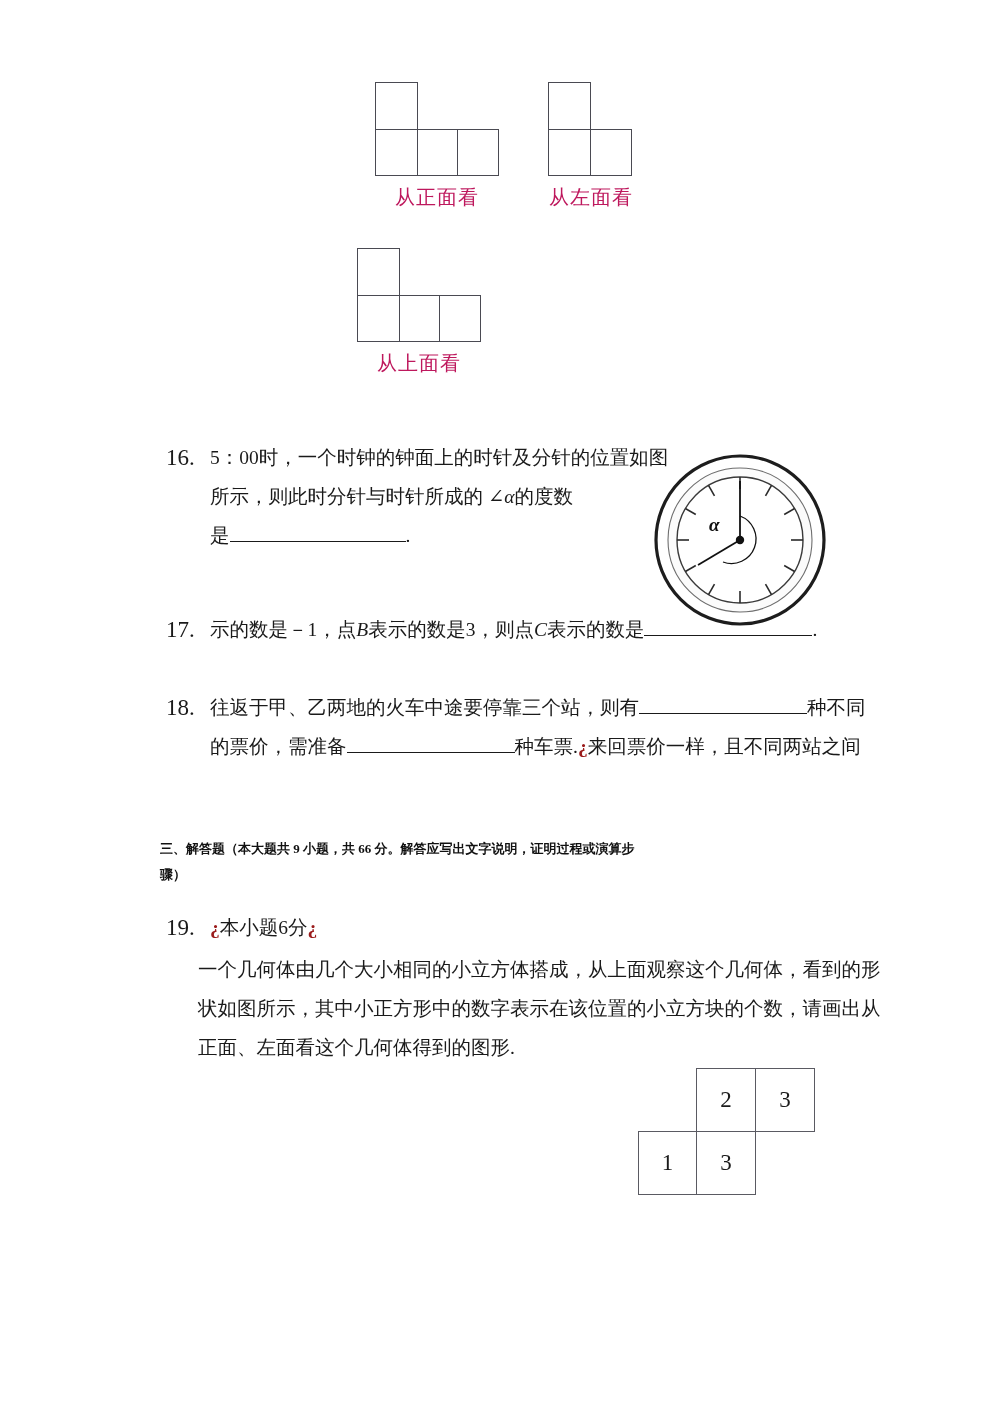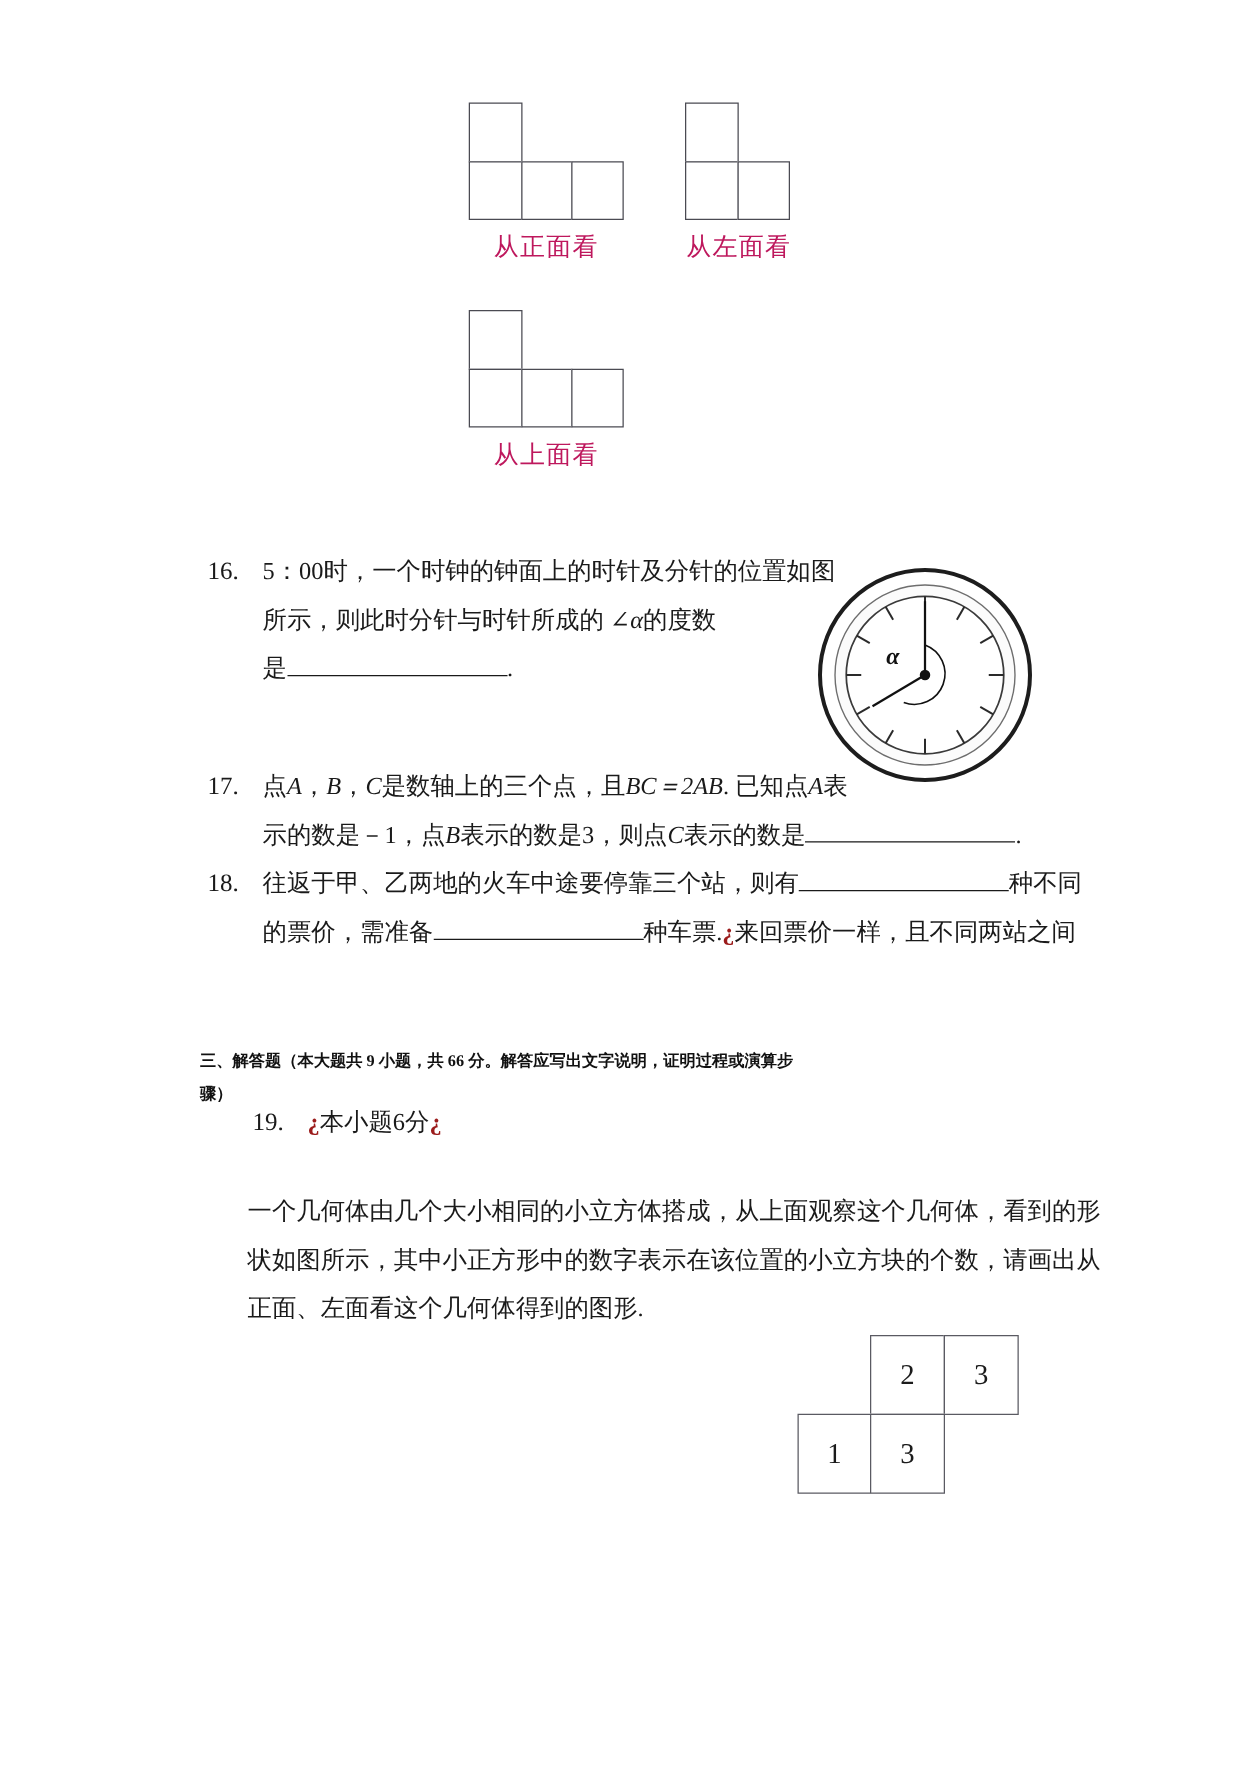--- a/index.html
+++ b/index.html
@@ -58,21 +58,21 @@
     font-size: 19.5px;
     line-height: 39px;
     color: #1a1a1a;
   }
   .q-num {
     position: absolute;
     left: 0;
     top: 0;
     width: 44px;
     text-align: left;
-    font-size: 20px;
+    font-size: 23px;
   }
   .q-body {
     margin-left: 44px;
   }
   .ln {
     white-space: nowrap;
     height: 39px;
   }
   .blank {
     display: inline-block;
@@ -146,21 +146,21 @@
 
     <div class="view-fig" style="left:548px; top:22px;">
       <div class="grid-shape" style="width:84px; height:94px;">
         <div class="cell" style="left:0px; top:0px; width:43px; height:48px;"></div>
         <div class="cell" style="left:0px; top:47px; width:43px; height:47px;"></div>
         <div class="cell" style="left:42px; top:47px; width:42px; height:47px;"></div>
       </div>
       <div class="view-caption" style="left:-12px; top:102px; width:110px;">从左面看</div>
     </div>
 
-    <div class="view-fig" style="left:375px; top:188px;">
+    <div class="view-fig" style="left:357px; top:188px;">
       <div class="grid-shape" style="width:124px; height:94px;">
         <div class="cell" style="left:0px; top:0px; width:43px; height:48px;"></div>
         <div class="cell" style="left:0px; top:47px; width:43px; height:47px;"></div>
         <div class="cell" style="left:42px; top:47px; width:41px; height:47px;"></div>
         <div class="cell" style="left:82px; top:47px; width:42px; height:47px;"></div>
       </div>
       <div class="view-caption" style="left:-8px; top:102px; width:140px;">从上面看</div>
     </div>
 
   </div>
@@ -208,23 +208,20 @@
       <circle cx="88" cy="88" r="4.2" fill="#111"></circle>
 
       <text x="57" y="79" font-family="Liberation Serif, serif" font-size="19" font-style="italic" font-weight="bold" fill="#111">α</text>
     </svg>
   </div>
 
   <div class="q" style="left:166px; top:610px; width:700px;">
     <span class="q-num">17.</span>
     <div class="q-body">
       <div class="ln">
-        <span>点</span><span class="ital">A</span><span>，</span><span class="ital">B</span><span>，</span><span class="ital">C</span><span>是数轴上的三个点，且</span><span class="ital">BC＝2AB</span><span>. 已知点</span><span class="ital">A</span><span>表</span>
-      </div>
-      <div class="ln">
         <span>示的数是－1，点</span><span class="ital">B</span><span>表示的数是3，则点</span><span class="ital">C</span><span>表示的数是</span><span class="blank w-mid"></span><span>.</span>
       </div>
     </div>
   </div>
 
   <div class="q" style="left:166px; top:688px; width:720px;">
     <span class="q-num">18.</span>
     <div class="q-body">
       <div class="ln">
         <span>往返于甲、乙两地的火车中途要停靠三个站，则有</span><span class="blank w-mid"></span><span>种不同</span>
@@ -233,21 +230,21 @@
         <span>的票价，需准备</span><span class="blank w-mid"></span><span>种车票.</span><span class="red">¿</span><span>来回票价一样，且不同两站之间</span>
       </div>
     </div>
   </div>
 
   <div class="section-head">
     <div>三、解答题（本大题共 9 小题，共 66 分。解答应写出文字说明，证明过程或演算步</div>
     <div>骤）</div>
   </div>
 
-  <div class="q" style="left:166px; top:879px; width:700px;margin-left:36px;">
+  <div class="q" style="left:166px; top:908px; width:700px;">
     <span class="q-num">19.</span>
     <div class="q-body">
       <div class="ln">
         <span class="red">¿</span><span>本小题6分</span><span class="red">¿</span>
       </div>
     </div>
   </div>
 
   <div class="q" style="left:198px; top:950px; width:680px;">
     <div class="ln">一个几何体由几个大小相同的小立方体搭成，从上面观察这个几何体，看到的形</div>

